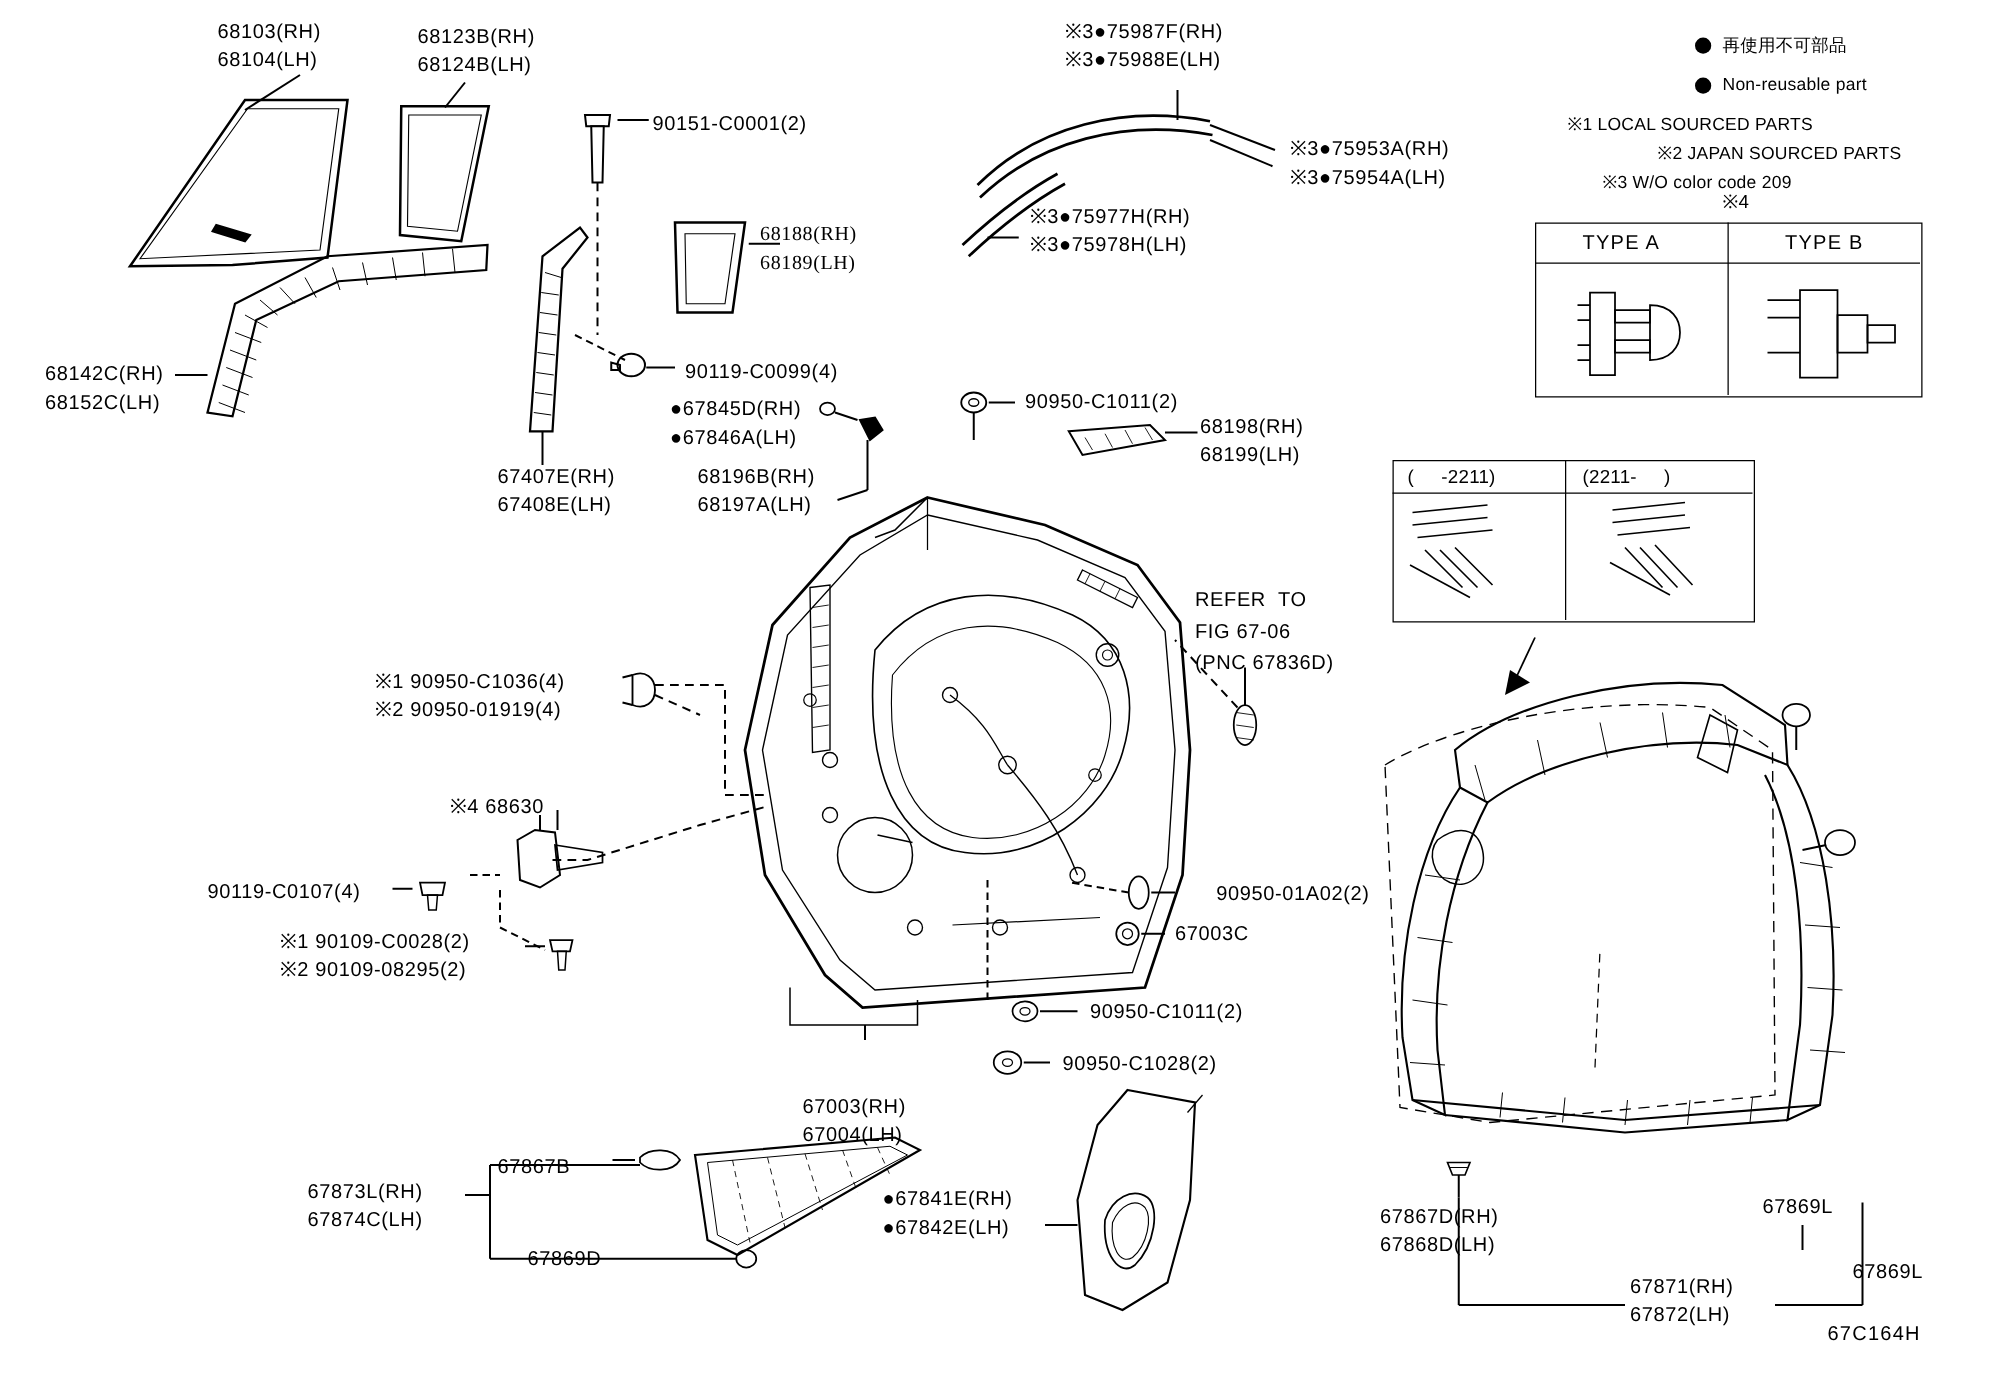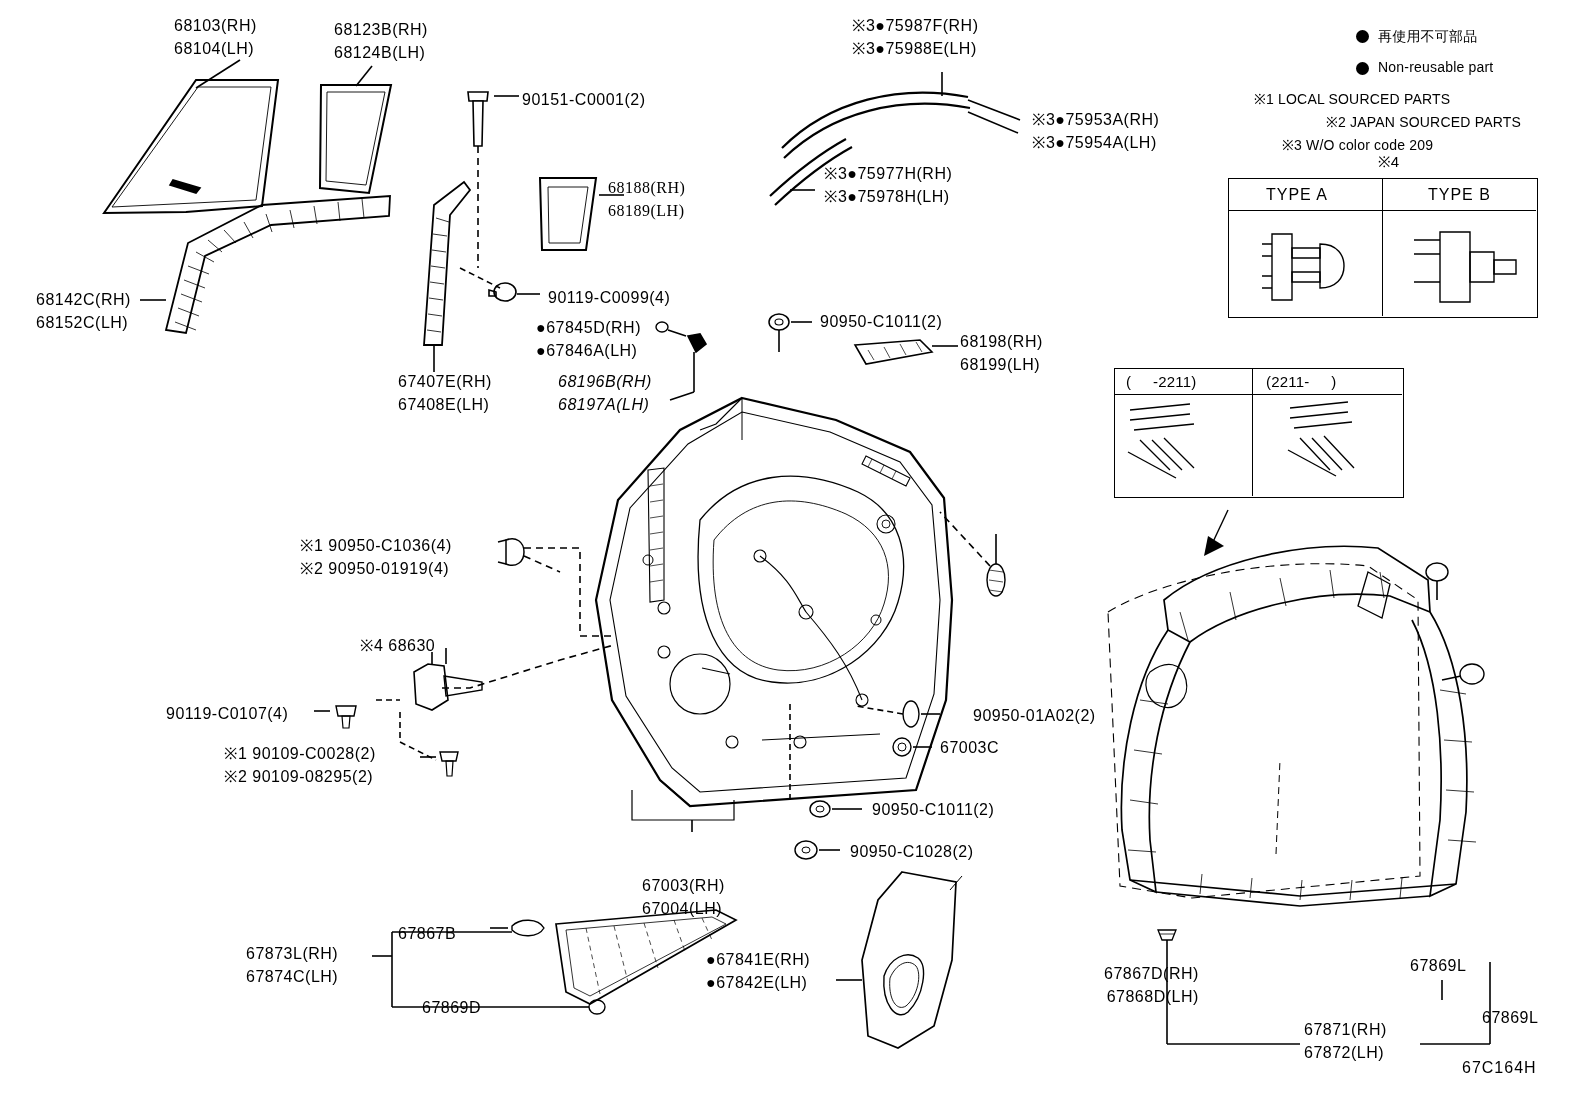--- a/index.html
+++ b/index.html
@@ -378,54 +378,55 @@
   <div class="lbl code" style="left:608px; top:176px;font-family:Liberation Serif, serif;"><span>68188(RH)</span><br><span>68189(LH)</span></div>
 
   <div class="lbl code" style="left:36px; top:288px;"><span>68142C(RH)</span><br><span>68152C(LH)</span></div>
 
   <div class="lbl code" style="left:548px; top:286px;">90119-C0099(4)</div>
 
   <div class="lbl code" style="left:536px; top:316px;"><span>●67845D(RH)</span><br><span>●67846A(LH)</span></div>
 
   <div class="lbl code" style="left:398px; top:370px;"><span>67407E(RH)</span><br><span>67408E(LH)</span></div>
 
-  <div class="lbl code" style="left:558px; top:370px;font-style:italic;"><span>68196B(RH)</span><br><span>68197A(LH)</span></div>
+  <div class="lbl code" style="left:558px; top:370px;"><span>68196B(RH)</span><br><span>68197A(LH)</span></div>
 
   <div class="lbl code" style="left:820px; top:310px;">90950-C1011(2)</div>
 
   <div class="lbl code" style="left:960px; top:330px;"><span>68198(RH)</span><br><span>68199(LH)</span></div>
 
   <div class="lbl code" style="left:300px; top:534px;"><span>※1 90950-C1036(4)</span><br><span>※2 90950-01919(4)</span></div>
 
   <div class="lbl code" style="left:360px; top:634px;">※4 68630</div>
 
   <div class="lbl code" style="left:166px; top:702px;">90119-C0107(4)</div>
 
   <div class="lbl code" style="left:224px; top:742px;"><span>※1 90109-C0028(2)</span><br><span>※2 90109-08295(2)</span></div>
 
+  <div class="lbl code" style="left:956px; top:468px; line-height:25px;"><span>REFER  TO</span><br><span>FIG 67-06</span><br><span>(PNC 67836D)</span></div>
 
   <div class="lbl code" style="left:948px; top:704px;margin-left:25px;">90950-01A02(2)</div>
 
   <div class="lbl code" style="left:940px; top:736px;">67003C</div>
 
   <div class="lbl code" style="left:872px; top:798px;">90950-C1011(2)</div>
 
   <div class="lbl code" style="left:850px; top:840px;">90950-C1028(2)</div>
 
   <div class="lbl code" style="left:642px; top:830px;margin-top:44px;"><span>67003(RH)</span><br><span>67004(LH)</span></div>
 
   <div class="lbl code" style="left:398px; top:922px;">67867B</div>
 
   <div class="lbl code" style="left:246px; top:942px;"><span>67873L(RH)</span><br><span>67874C(LH)</span></div>
 
   <div class="lbl code" style="left:422px; top:996px;">67869D</div>
 
   <div class="lbl code" style="left:706px; top:948px;"><span>●67841E(RH)</span><br><span>●67842E(LH)</span></div>
 
-  <div class="lbl code" style="left:1104px; top:962px;text-align:right;"><span>67867D(RH)</span><br><span>67868D(LH)</span></div>
+  <div class="lbl code" style="left:1104px; top:962px;"><span>67867D(RH)</span><br><span>67868D(LH)</span></div>
 
   <div class="lbl code" style="left:1410px; top:954px;">67869L</div>
 
   <div class="lbl code" style="left:1482px; top:1006px;">67869L</div>
 
   <div class="lbl code" style="left:1304px; top:1018px;"><span>67871(RH)</span><br><span>67872(LH)</span></div>
 
   <div class="lbl code" style="left:1462px; top:1056px; letter-spacing:1px;">67C164H</div>
 
 </div>

